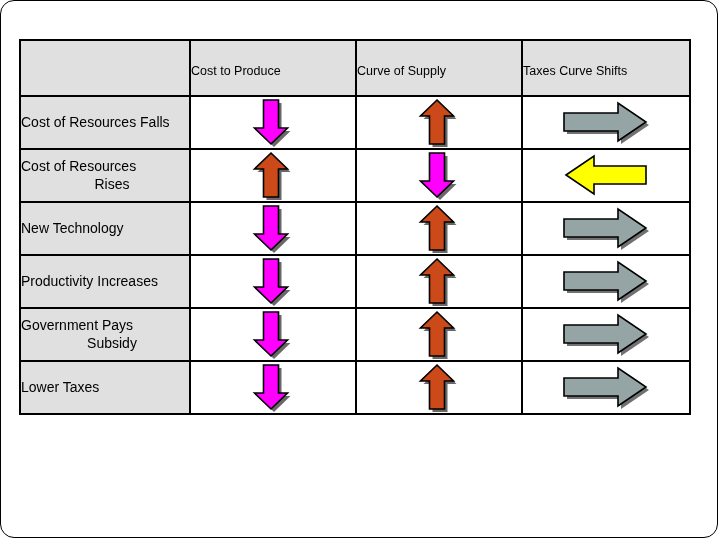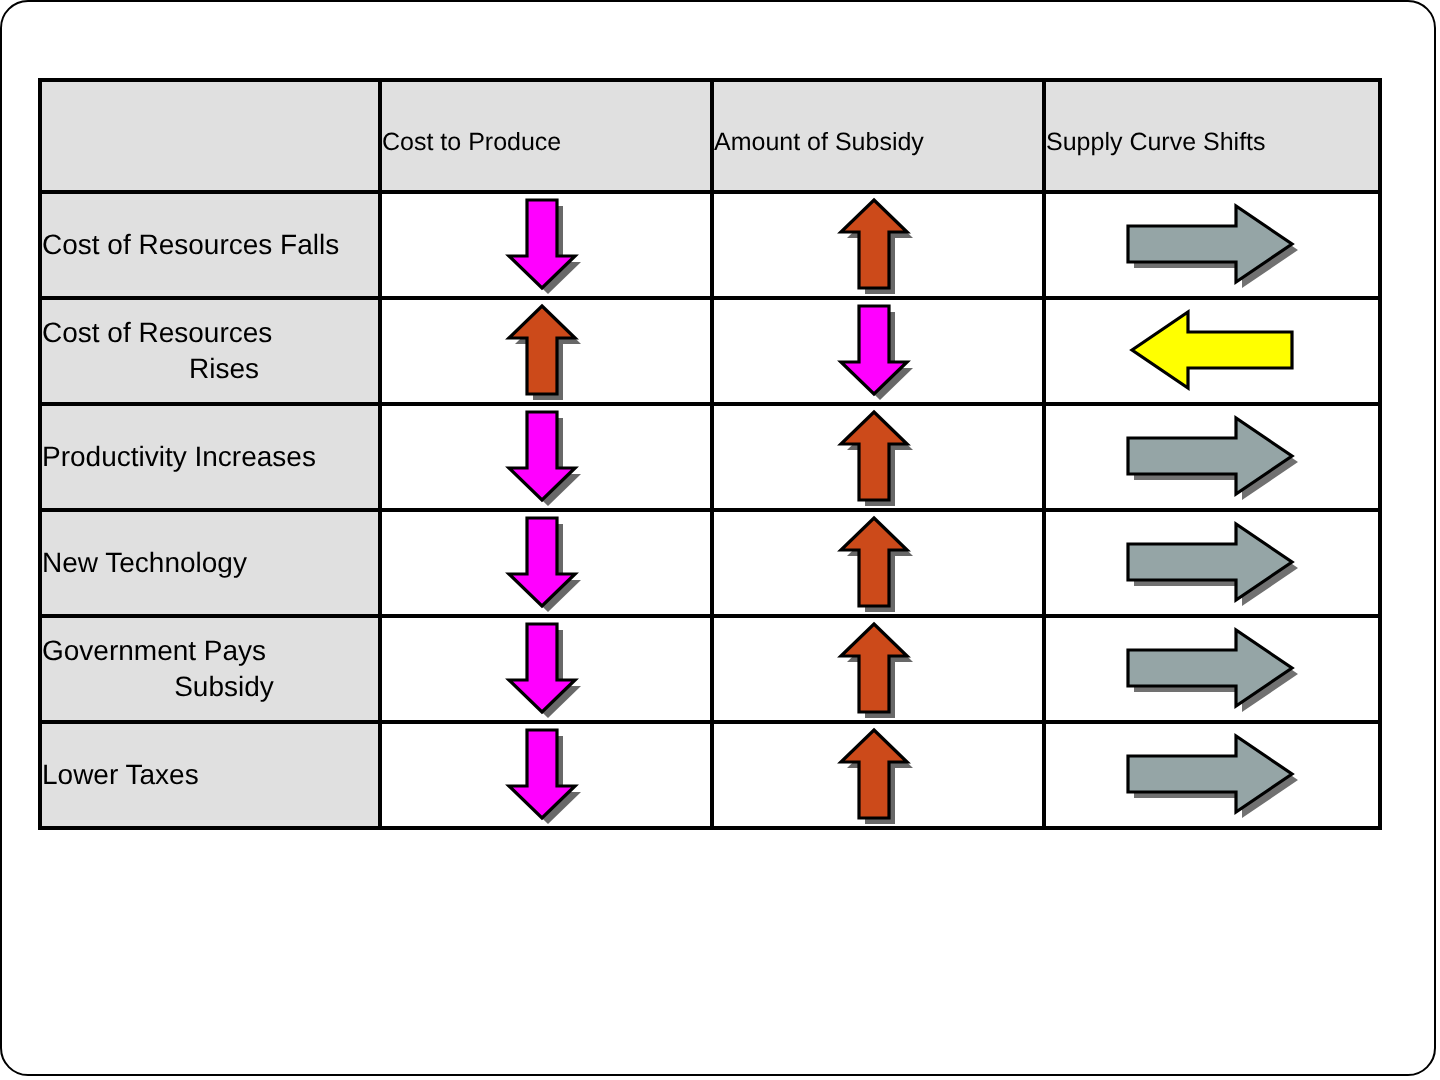--- a/index.html
+++ b/index.html
@@ -96,24 +96,24 @@
       <col class="c-amt">
       <col class="c-shift">
     </colgroup>
     <tbody id="table-body">
         <tr>
           <td class="head-cell head-blank"></td>
           <td class="head-cell">
             <span class="head-inner">Cost to Produce</span>
           </td>
           <td class="head-cell">
-            <span class="head-inner">Amount of Subsidy</span>
+            <span class="head-inner">Curve of Supply</span>
           </td>
           <td class="head-cell">
-            <span class="head-inner">Supply Curve Shifts</span>
+            <span class="head-inner">Taxes Curve Shifts</span>
           </td>
         </tr>
         <tr>
           <td class="label-cell"><span>Cost of Resources Falls</span></td>
           <td class="arrow-cell"><span class="arrow-wrap"><svg class="arrow" width="40" height="50" viewBox="0 0 40 50">
                 <polygon points="10.5,2 25.5,2 25.5,30 34.5,30 18,46 1.5,30 10.5,30" fill="#4D4D4D" opacity="0.85" transform="translate(3,3)"></polygon>
                 <polygon points="10.5,2 25.5,2 25.5,30 34.5,30 18,46 1.5,30 10.5,30" fill="#FF00FF" stroke="#000000" stroke-width="1.6" stroke-linejoin="miter"></polygon>
               </svg></span></td>
           <td class="arrow-cell"><span class="arrow-wrap"><svg class="arrow" width="40" height="50" viewBox="0 0 40 50">
                 <polygon points="18,2 34.5,18 25.5,18 25.5,46 10.5,46 10.5,18 1.5,18" fill="#4D4D4D" opacity="0.85" transform="translate(3,3)"></polygon>
@@ -132,36 +132,36 @@
               </svg></span></td>
           <td class="arrow-cell"><span class="arrow-wrap"><svg class="arrow" width="40" height="50" viewBox="0 0 40 50">
                 <polygon points="10.5,2 25.5,2 25.5,30 34.5,30 18,46 1.5,30 10.5,30" fill="#4D4D4D" opacity="0.85" transform="translate(3,3)"></polygon>
                 <polygon points="10.5,2 25.5,2 25.5,30 34.5,30 18,46 1.5,30 10.5,30" fill="#FF00FF" stroke="#000000" stroke-width="1.6" stroke-linejoin="miter"></polygon>
               </svg></span></td>
           <td class="arrow-cell"><span class="arrow-wrap"><svg class="arrow" width="88" height="44" viewBox="0 0 88 44">
                 <polygon points="4,21 32,2 32,12 84,12 84,30 32,30 32,40" fill="#FFFF00" stroke="#000000" stroke-width="1.6" stroke-linejoin="miter"></polygon>
               </svg></span></td>
         </tr>
         <tr>
+          <td class="label-cell"><span>New Technology</span></td>
+          <td class="arrow-cell"><span class="arrow-wrap"><svg class="arrow" width="40" height="50" viewBox="0 0 40 50">
+                <polygon points="10.5,2 25.5,2 25.5,30 34.5,30 18,46 1.5,30 10.5,30" fill="#4D4D4D" opacity="0.85" transform="translate(3,3)"></polygon>
+                <polygon points="10.5,2 25.5,2 25.5,30 34.5,30 18,46 1.5,30 10.5,30" fill="#FF00FF" stroke="#000000" stroke-width="1.6" stroke-linejoin="miter"></polygon>
+              </svg></span></td>
+          <td class="arrow-cell"><span class="arrow-wrap"><svg class="arrow" width="40" height="50" viewBox="0 0 40 50">
+                <polygon points="18,2 34.5,18 25.5,18 25.5,46 10.5,46 10.5,18 1.5,18" fill="#4D4D4D" opacity="0.85" transform="translate(3,3)"></polygon>
+                <polygon points="18,2 34.5,18 25.5,18 25.5,46 10.5,46 10.5,18 1.5,18" fill="#CC4A1A" stroke="#000000" stroke-width="1.6" stroke-linejoin="miter"></polygon>
+              </svg></span></td>
+          <td class="arrow-cell"><span class="arrow-wrap"><svg class="arrow" width="88" height="44" viewBox="0 0 88 44">
+                <polygon points="2,12 56,12 56,2 84,21 56,40 56,30 2,30" fill="#4D4D4D" opacity="0.8" transform="translate(3,3)"></polygon>
+                <polygon points="2,12 56,12 56,2 84,21 56,40 56,30 2,30" fill="#95A5A6" stroke="#000000" stroke-width="1.6" stroke-linejoin="miter"></polygon>
+              </svg></span></td>
+        </tr>
+        <tr>
           <td class="label-cell"><span>Productivity Increases</span></td>
-          <td class="arrow-cell"><span class="arrow-wrap"><svg class="arrow" width="40" height="50" viewBox="0 0 40 50">
-                <polygon points="10.5,2 25.5,2 25.5,30 34.5,30 18,46 1.5,30 10.5,30" fill="#4D4D4D" opacity="0.85" transform="translate(3,3)"></polygon>
-                <polygon points="10.5,2 25.5,2 25.5,30 34.5,30 18,46 1.5,30 10.5,30" fill="#FF00FF" stroke="#000000" stroke-width="1.6" stroke-linejoin="miter"></polygon>
-              </svg></span></td>
-          <td class="arrow-cell"><span class="arrow-wrap"><svg class="arrow" width="40" height="50" viewBox="0 0 40 50">
-                <polygon points="18,2 34.5,18 25.5,18 25.5,46 10.5,46 10.5,18 1.5,18" fill="#4D4D4D" opacity="0.85" transform="translate(3,3)"></polygon>
-                <polygon points="18,2 34.5,18 25.5,18 25.5,46 10.5,46 10.5,18 1.5,18" fill="#CC4A1A" stroke="#000000" stroke-width="1.6" stroke-linejoin="miter"></polygon>
-              </svg></span></td>
-          <td class="arrow-cell"><span class="arrow-wrap"><svg class="arrow" width="88" height="44" viewBox="0 0 88 44">
-                <polygon points="2,12 56,12 56,2 84,21 56,40 56,30 2,30" fill="#4D4D4D" opacity="0.8" transform="translate(3,3)"></polygon>
-                <polygon points="2,12 56,12 56,2 84,21 56,40 56,30 2,30" fill="#95A5A6" stroke="#000000" stroke-width="1.6" stroke-linejoin="miter"></polygon>
-              </svg></span></td>
-        </tr>
-        <tr>
-          <td class="label-cell"><span>New Technology</span></td>
           <td class="arrow-cell"><span class="arrow-wrap"><svg class="arrow" width="40" height="50" viewBox="0 0 40 50">
                 <polygon points="10.5,2 25.5,2 25.5,30 34.5,30 18,46 1.5,30 10.5,30" fill="#4D4D4D" opacity="0.85" transform="translate(3,3)"></polygon>
                 <polygon points="10.5,2 25.5,2 25.5,30 34.5,30 18,46 1.5,30 10.5,30" fill="#FF00FF" stroke="#000000" stroke-width="1.6" stroke-linejoin="miter"></polygon>
               </svg></span></td>
           <td class="arrow-cell"><span class="arrow-wrap"><svg class="arrow" width="40" height="50" viewBox="0 0 40 50">
                 <polygon points="18,2 34.5,18 25.5,18 25.5,46 10.5,46 10.5,18 1.5,18" fill="#4D4D4D" opacity="0.85" transform="translate(3,3)"></polygon>
                 <polygon points="18,2 34.5,18 25.5,18 25.5,46 10.5,46 10.5,18 1.5,18" fill="#CC4A1A" stroke="#000000" stroke-width="1.6" stroke-linejoin="miter"></polygon>
               </svg></span></td>
           <td class="arrow-cell"><span class="arrow-wrap"><svg class="arrow" width="88" height="44" viewBox="0 0 88 44">
                 <polygon points="2,12 56,12 56,2 84,21 56,40 56,30 2,30" fill="#4D4D4D" opacity="0.8" transform="translate(3,3)"></polygon>

